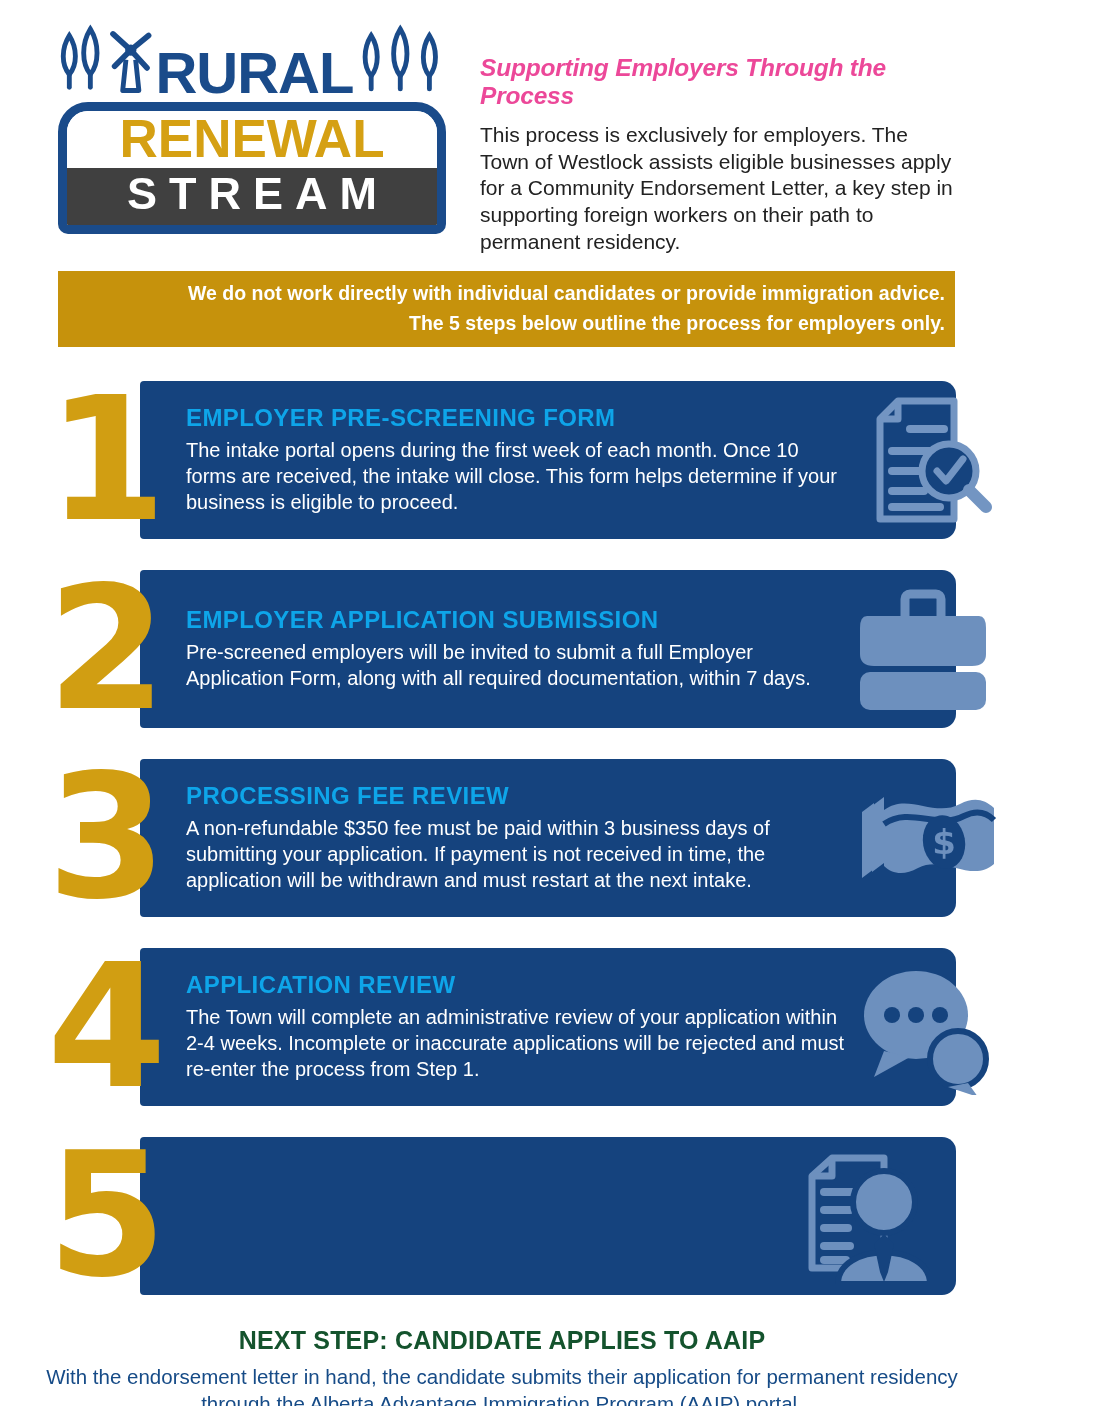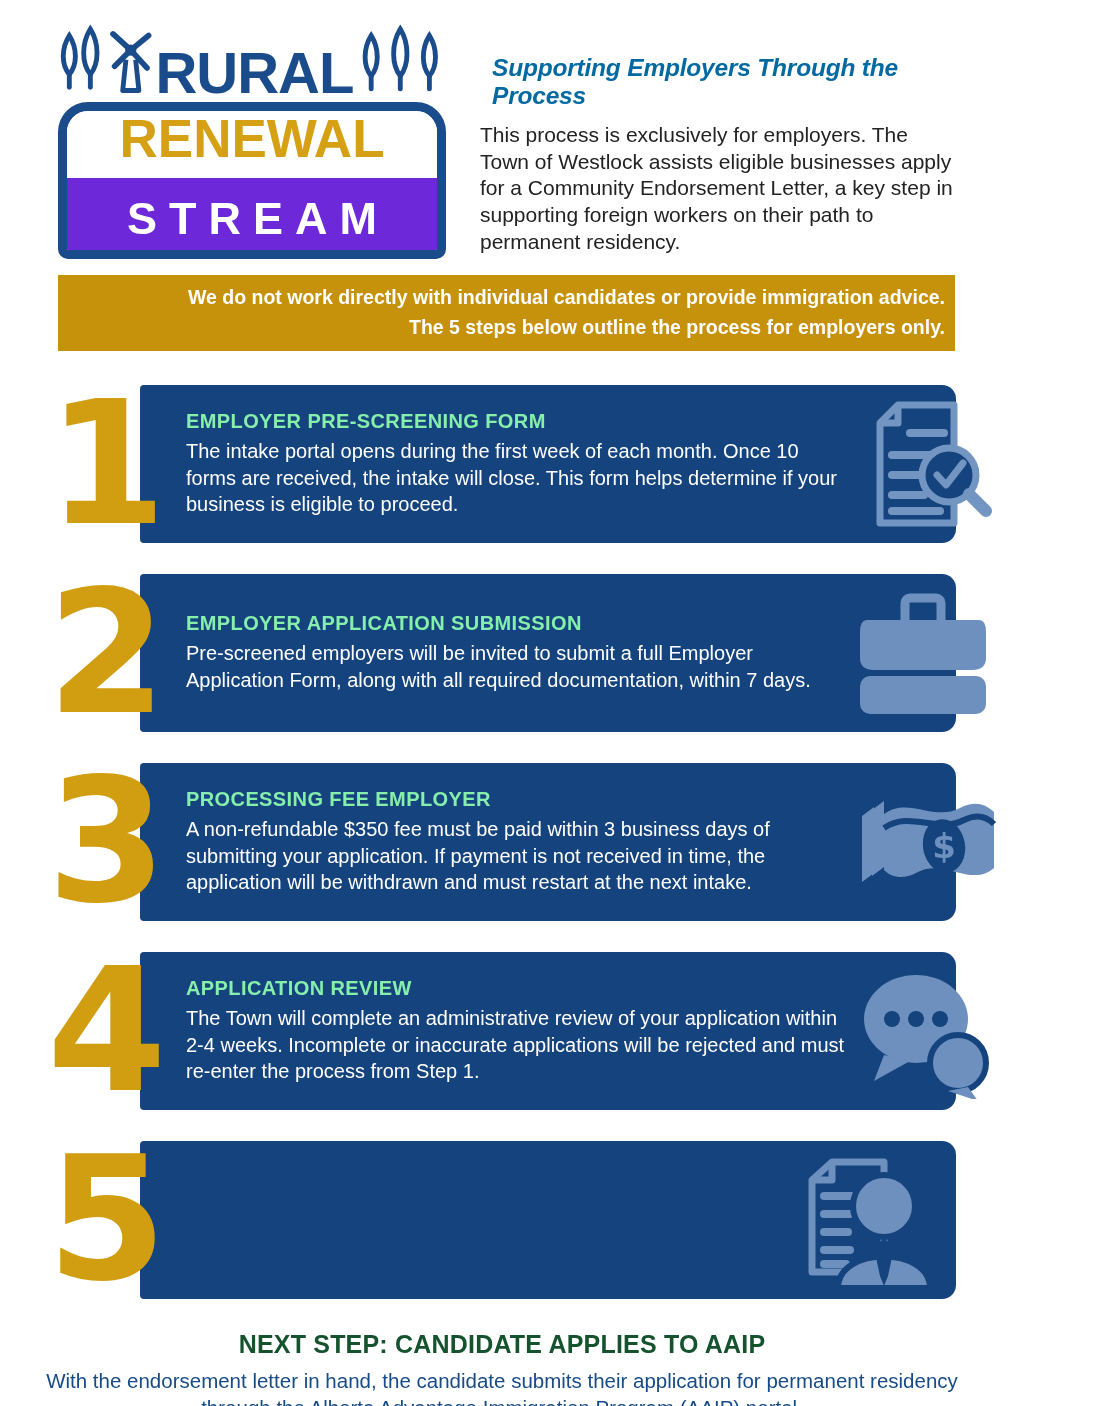--- a/index.html
+++ b/index.html
@@ -18,31 +18,31 @@
   .logo-toprow { display:flex; align-items:flex-end; justify-content:center; gap:2px; height:86px; }
   .logo-rural {
     font-size:58px; font-weight:800; color:#1a4b8a; letter-spacing:-1px;
     line-height:1; padding-bottom:0px;
   }
   .logo-box {
     border:9px solid #1a4b8a; border-radius:30px 30px 10px 10px; overflow:hidden;
     background:#fff;
   }
   .logo-renewal {
-    background:#ffffff; text-align:center; padding:1px 0 13px;
+    background:#ffffff; text-align:center; padding:1px 0 3px;
     font-size:53px; font-weight:800; color:#d5a013; letter-spacing:0px; line-height:1.0;
   }
   .logo-stream {
-    background:#6d28d9; color:#ffffff; text-align:center;
+    background:#404040; color:#ffffff; text-align:center;
     font-size:45px; font-weight:600; letter-spacing:12px; line-height:1.05;
-    padding:17px 0 8px; text-indent:12px;
+    padding:2px 0 8px; text-indent:12px;
   }
   .intro { flex:1; padding-top:38px; }
   .intro-title {
-    font-style:italic; font-weight:700; font-size:24.5px; color:#0369a1; letter-spacing:-0.2px;margin-left:12px;
+    font-style:italic; font-weight:700; font-size:24.5px; color:#ec4899; letter-spacing:-0.2px;
   }
   .intro-body {
     margin-top:12px; font-size:21px; line-height:1.27; color:#222222;
   }
   .intro-body b, .banner b, .step-body b { font-weight:400;text-align:center; }
 
   
   .banner {
     margin:16px 49px 0 58px; background:#c6920c; color:#ffffff;
     text-align:right; font-weight:700; font-size:19.5px; line-height:1.5;
@@ -57,21 +57,21 @@
     display:flex; align-items:center;
   }
   .step-num {
     position:absolute; left:-93px; top:50%; transform:translateY(-50%);
     font-family:"DejaVu Sans", sans-serif; font-weight:700;
     font-size:172px; line-height:1; color:#d19e12; z-index:2;
     text-shadow:none;
   }
   .step-content { padding-left:46px; width:712px; flex:none; }
   .step-title {
-    color:#86efac; font-weight:700; font-size:20px; letter-spacing:0.4px; margin-bottom:5px;
+    color:#0ea5e9; font-weight:700; font-size:24px; letter-spacing:0.4px; margin-bottom:5px;
   }
   .step-body { color:#ffffff; font-size:20px; line-height:1.32; }
   .step-icon { margin-left:auto; margin-right:26px; flex:none; display:flex; align-items:center; }
 
   
   .footer { text-align:center; margin-top:30px; color:#164b87; }
   .footer-heading { font-size:25px; font-weight:800; letter-spacing:0.2px; color:#14532d; }
   .footer-body { font-size:20.5px; line-height:1.33; max-width:930px; margin:8px auto 0; }
   .footer-body b, .footer-note b { font-weight:400; }
 </style>
@@ -163,21 +163,21 @@
           <rect x="53" y="10" width="36" height="28" rx="5" fill="none" stroke="#6d90be" stroke-width="9"></rect>
           <path d="M15 32 H127 Q134 32 134 44 V70 Q134 82 120 82 H22 Q8 82 8 70 V44 Q8 32 15 32 Z" fill="#6d90be" transform="translate(0,0)"></path>
           <rect x="8" y="88" width="126" height="38" rx="10" fill="#6d90be"></rect>
         </svg>
       </div>
     </div>
 
     <div class="step">
       <div class="step-num">3</div>
       <div class="step-content">
-        <div class="step-title">PROCESSING FEE EMPLOYER</div>
+        <div class="step-title">PROCESSING FEE REVIEW</div>
         <div class="step-body">A <b>non-refundable $350 fee</b> must be paid <b>within 3 business days</b> of submitting your application. If payment is not received in time, the application will be withdrawn and must restart at the next intake.</div>
       </div>
       <div class="step-icon">
         <svg width="150" height="132" viewBox="0 0 150 132">
           <path d="M10 40 l12 -9 v66 l-12 9 z" fill="#6d90be"></path>
           <path d="M20 34 l12 -9 v66 l-12 9 z" fill="#6d90be"></path>
           <path d="M32 38 C56 20 82 46 108 32 C122 25 132 27 142 36 L142 92 C120 112 92 82 66 96 C52 104 40 102 32 94 Z" fill="#6d90be"></path>
           <path d="M32 52 C58 34 86 58 112 44 C124 38 134 40 142 48" fill="none" stroke="#15437e" stroke-width="6"></path>
           <ellipse cx="92" cy="70" rx="21" ry="27" fill="#15437e" transform="rotate(-10 92 70)"></ellipse>
           <text x="92" y="82" text-anchor="middle" font-family="DejaVu Sans, sans-serif" font-size="34" font-weight="bold" fill="#6d90be">$</text>

